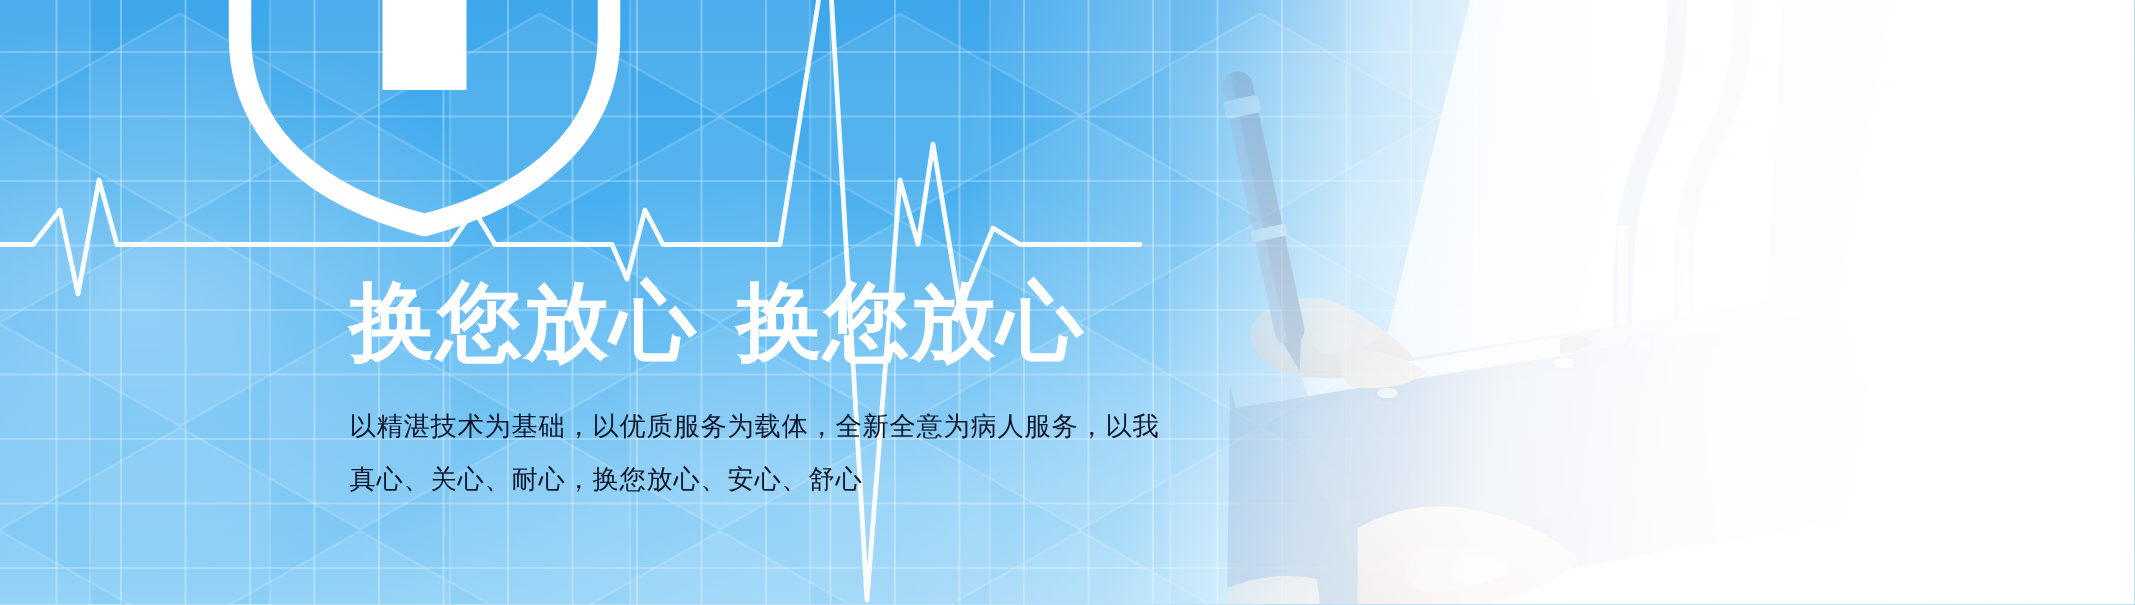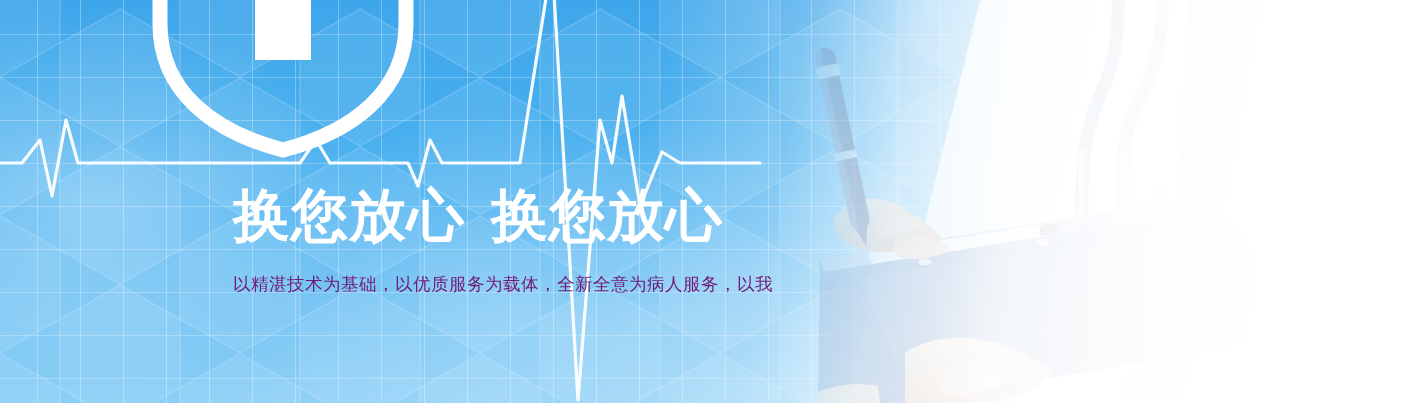--- a/index.html
+++ b/index.html
@@ -78,21 +78,21 @@
     font-weight:bold;
     color:#ffffff;
     letter-spacing:1px;
     white-space:nowrap;
   }
   .headline .gap{ display:inline-block; width:26px; }
   .sub{
     margin-top:21px;
     font-size:17.5px;
     line-height:35px;
-    color:#701a75;
+    color:#0f172a;
     letter-spacing:.5px;
     font-weight:normal;
   }
   .sub div{ white-space:nowrap; }
 </style>
 </head>
 <body>
 
 <div id="banner">
 
@@ -299,16 +299,17 @@
                L255 60 L255 -2 L193 -2 L193 -58 L255 -58 Z" fill="#ffffff" rx="8"></path>
     </svg>
   </div>
 
   <div class="copy">
     <div class="headline">
       <span>换您放心</span><span class="gap"></span><span>换您放心</span>
     </div>
     <div class="sub">
       <div>以精湛技术为基础，以优质服务为载体，全新全意为病人服务，以我</div>
+      <div>真心、关心、耐心，换您放心、安心、舒心</div>
     </div>
   </div>
 
 </div>
 
 </body></html>

